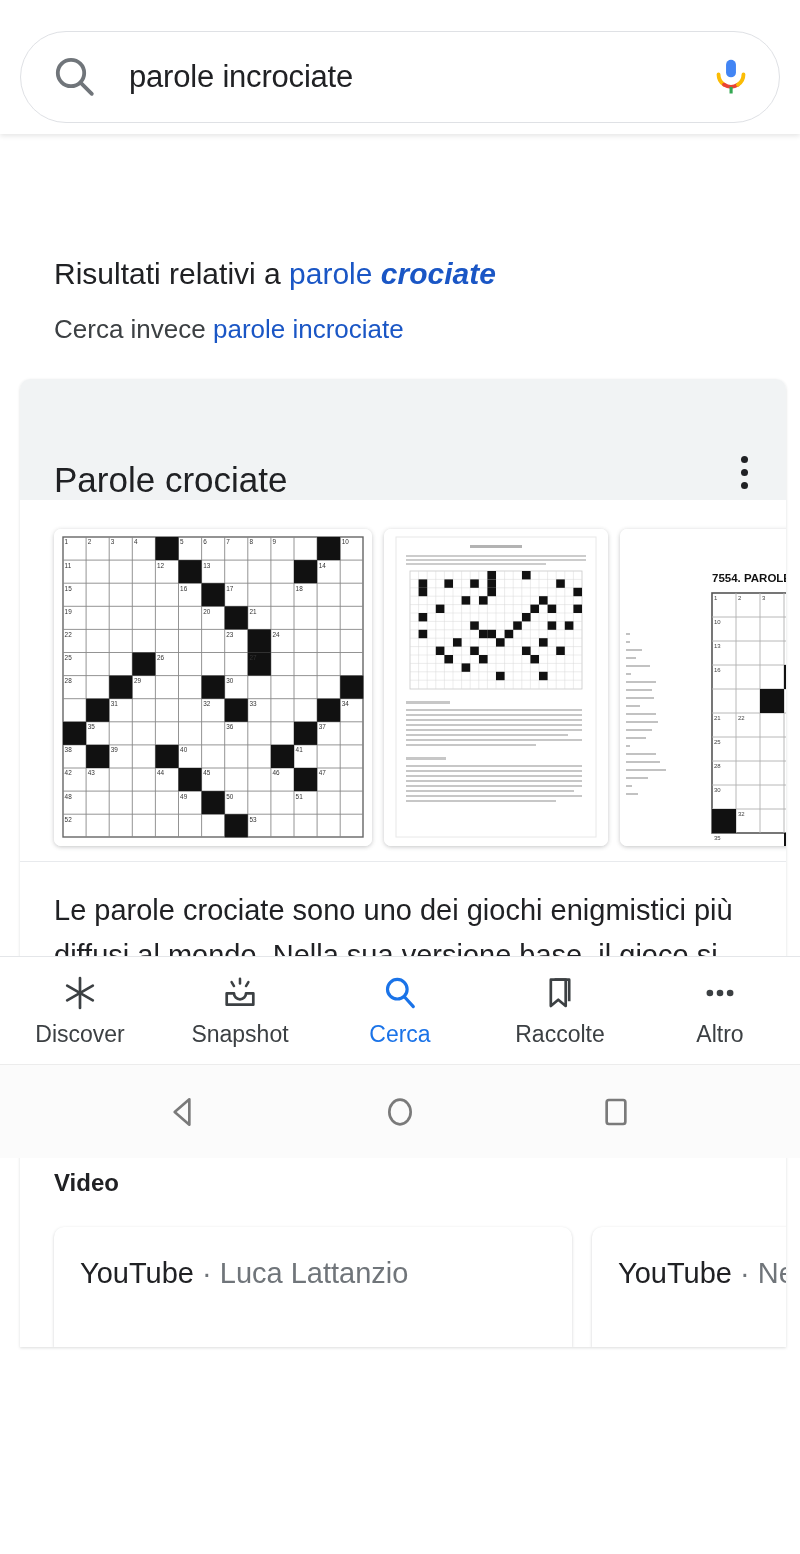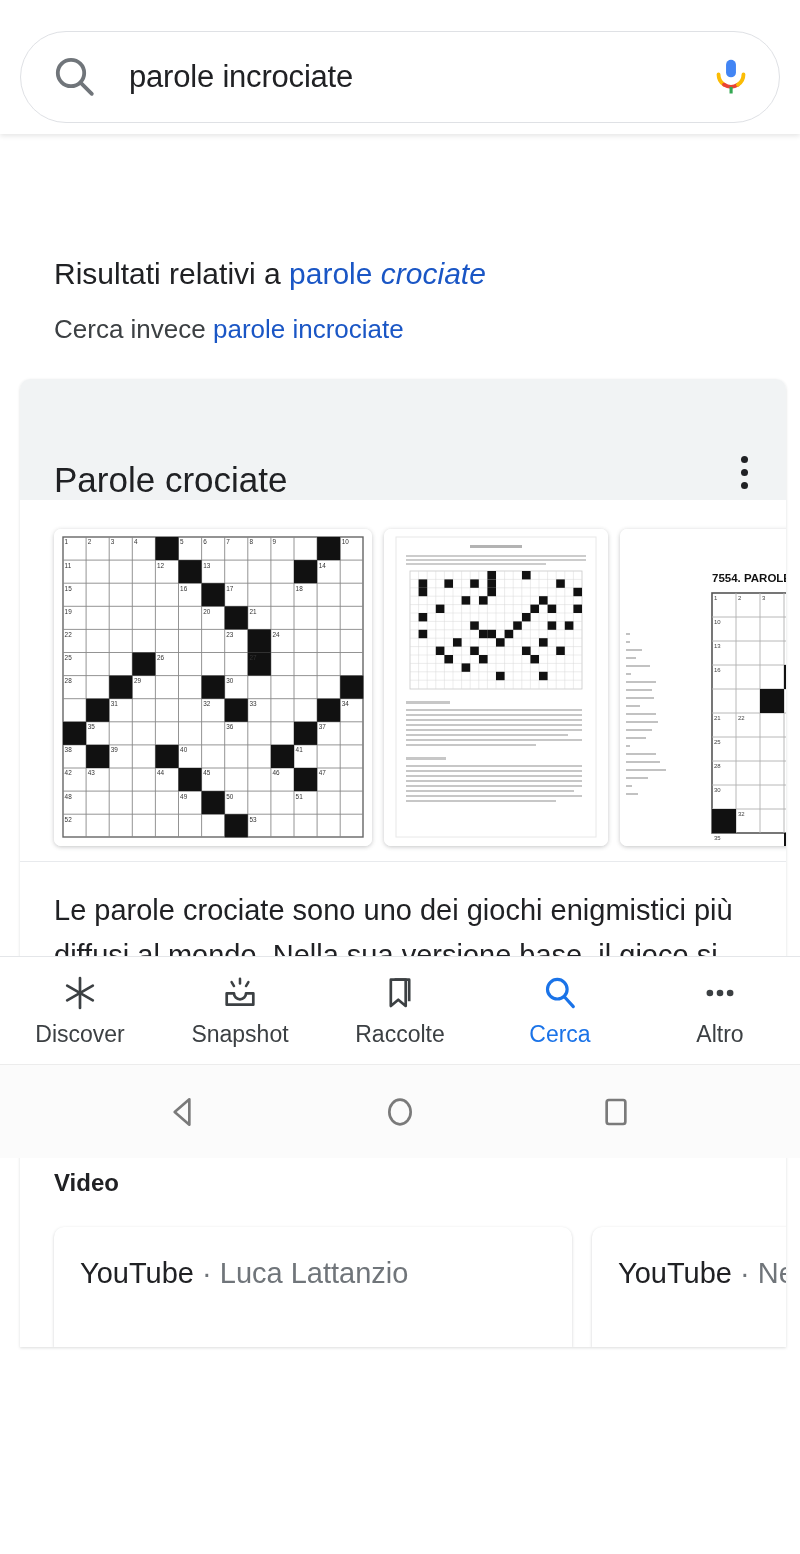--- a/index.html
+++ b/index.html
@@ -30,21 +30,21 @@
     flex: 1 1 auto;
     font-size: 31px; color: #202124; letter-spacing: -0.2px;
     white-space: nowrap; overflow: hidden;
   }
   .mic-box { width: 96px; display:flex; justify-content:center; align-items:center; flex:none; }
 
   
   .spell-block { position: absolute; left: 54px; top: 252px; width: 720px; }
   .spell-line1 { font-size: 30px; color: #202124; line-height: 44px; white-space: nowrap; }
   .spell-line1 .lnk { color:#1a56c5; }
-  .spell-line1 .lnk b { font-weight: 400; font-style: italic; margin-top: 15px; }
+  .spell-line1 .lnk b { font-weight: 700; font-style: italic; margin-top: 15px; }
   .spell-line2 { font-size: 26px; color: #3c4043; line-height: 42px; margin-top: 12px; white-space: nowrap;}
   .spell-line2 .lnk { color:#1a56c5; }
 
   
   .kp {
     position: absolute; left: 20px; top: 379px; width: 766px;
     border-radius: 10px 10px 0 0;
     background: #fff;
     box-shadow: 0 1px 3px rgba(60,64,67,0.18);
     overflow: hidden;
@@ -526,38 +526,38 @@
           <g stroke="#3c4043" stroke-width="1.6" stroke-linecap="round">
             <line x1="12" y1="3.0" x2="12" y2="6.0"></line>
             <line x1="6.7" y1="5.1" x2="8.2" y2="7.6"></line>
             <line x1="17.3" y1="5.1" x2="15.8" y2="7.6"></line>
           </g>
         </svg>
       </span>
       <span class="nav-label">Snapshot</span>
     </div>
 
+    <div class="nav-item active">
+      <span class="nav-ico">
+        <svg width="38" height="38" viewBox="0 0 24 24">
+          <circle cx="10.3" cy="9.6" r="6.2" fill="none" stroke="#1a73e8" stroke-width="2"></circle>
+          <line x1="14.9" y1="14.5" x2="20.4" y2="20.6" stroke="#1a73e8" stroke-width="2" stroke-linecap="round"></line>
+        </svg>
+      </span>
+      <span class="nav-label">Cerca</span>
+    </div>
+
     <div class="nav-item">
       <span class="nav-ico">
         <svg width="38" height="38" viewBox="0 0 24 24">
           <path d="M6.2 3.6 h9.4 v16.6 l-4.7 -4.0 l-4.7 4.0 Z" fill="none" stroke="#3c4043" stroke-width="1.7" stroke-linejoin="round"></path>
           <path d="M8.6 3.6 h9.2 v13.6" fill="none" stroke="#3c4043" stroke-width="1.7" stroke-linejoin="round"></path>
         </svg>
       </span>
       <span class="nav-label">Raccolte</span>
-    </div>
-
-    <div class="nav-item active">
-      <span class="nav-ico">
-        <svg width="38" height="38" viewBox="0 0 24 24">
-          <circle cx="10.3" cy="9.6" r="6.2" fill="none" stroke="#1a73e8" stroke-width="2"></circle>
-          <line x1="14.9" y1="14.5" x2="20.4" y2="20.6" stroke="#1a73e8" stroke-width="2" stroke-linecap="round"></line>
-        </svg>
-      </span>
-      <span class="nav-label">Cerca</span>
     </div>
 
     <div class="nav-item">
       <span class="nav-ico">
         <svg width="38" height="38" viewBox="0 0 24 24">
           <g fill="#3c4043">
             <circle cx="5.6" cy="12" r="2.1"></circle>
               <circle cx="12" cy="12" r="2.1"></circle>
               <circle cx="18.4" cy="12" r="2.1"></circle>
           </g>

